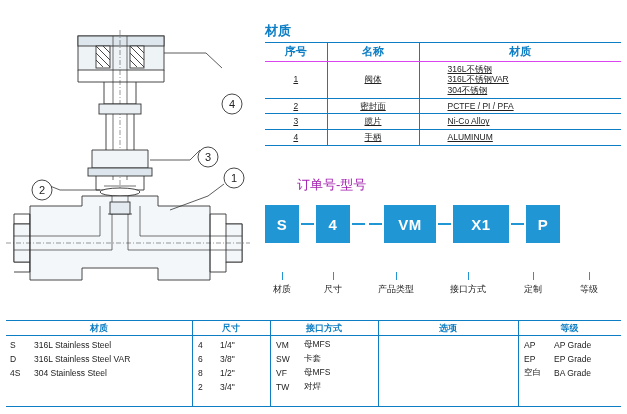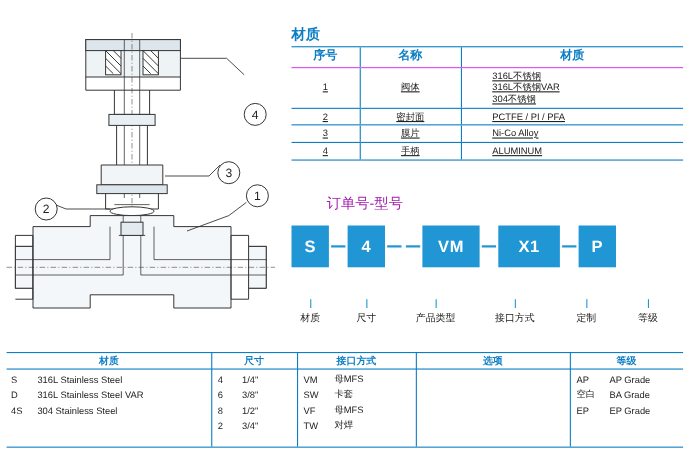--- a/index.html
+++ b/index.html
@@ -320,23 +320,23 @@
         </div>
     </div>
 
 
     <div class="spec-col" style="left:518px; width:97px">
       <div class="r">
           <span class="k" style="width:30px">AP</span>
           <span>AP Grade</span>
         </div>
       <div class="r">
+          <span class="k" style="width:30px">EP</span>
+          <span>EP Grade</span>
+        </div>
+      <div class="r">
           <span class="k" style="width:30px">空白</span>
           <span>BA Grade</span>
         </div>
-      <div class="r">
-          <span class="k" style="width:30px">EP</span>
-          <span>EP Grade</span>
-        </div>
     </div>
   </div>
 
 </div>
 
 </body></html>

